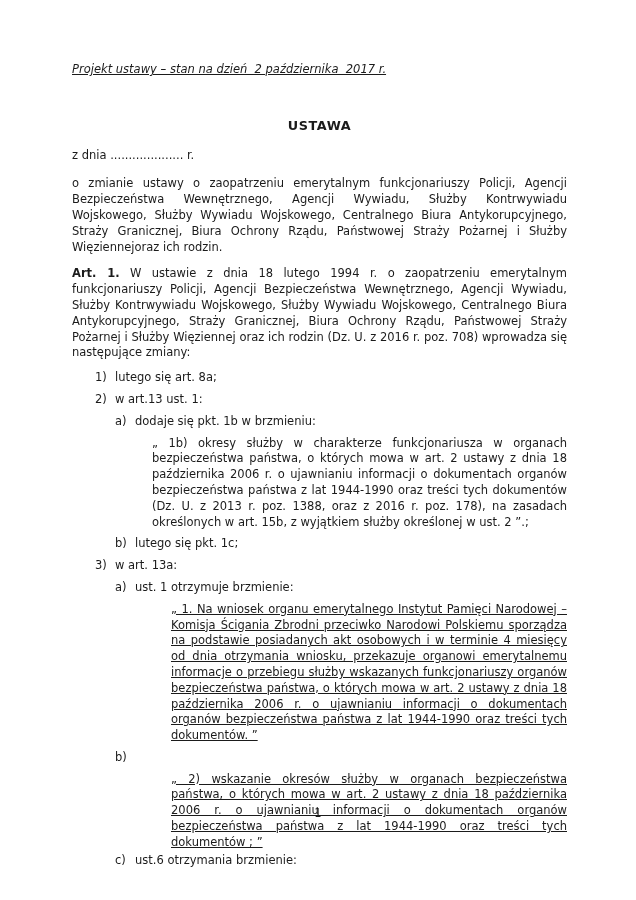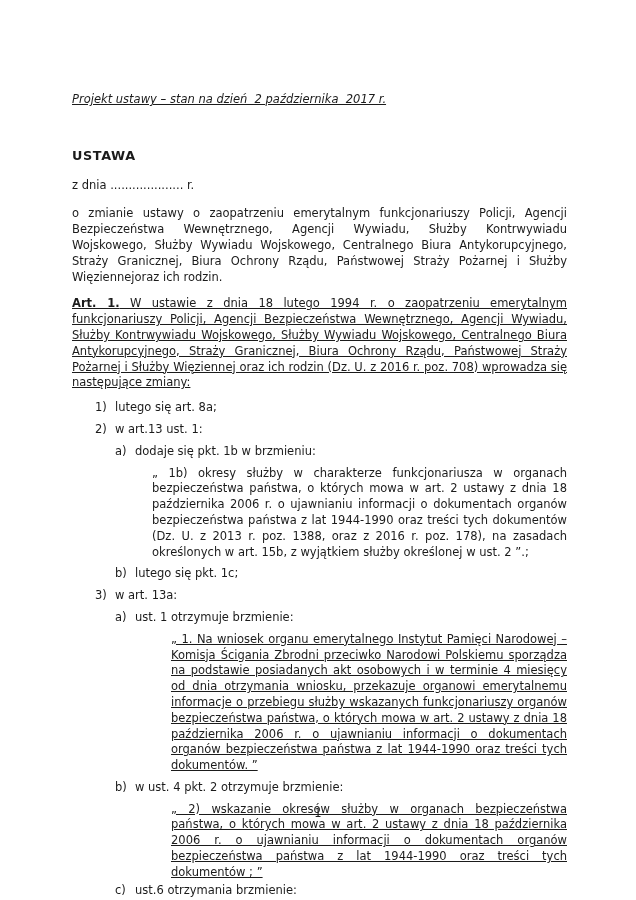--- a/index.html
+++ b/index.html
@@ -10,48 +10,48 @@
   .page {
     position: relative;
     width: 636px;
     height: 900px;
     box-sizing: border-box;
     background: #ffffff;
     color: #1b1b1b;
     font-family: "DejaVu Sans", "Liberation Sans", sans-serif;
     font-size: 11.5px;
     line-height: 15.8px;
-    padding: 92px 69px 0 72px;
+    padding: 62px 69px 0 72px;
     overflow: hidden;
     border-radius: 12px;
   }
   .doc-header {
     font-style: italic;
     text-decoration: underline;
     white-space: pre-wrap;
     margin-bottom: 40px;
   }
   .doc-title {
+    text-align: center;
     font-weight: bold;
     font-size: 12.8px;
     letter-spacing: 0.6px;
     margin-bottom: 14px;
   }
   .date-line {
     margin-bottom: 13px;
   }
   .subject {
     font-weight: normal;
     text-align: justify;
     margin: 0 0 11px 0;
   }
   .article {
     text-align: justify;
     margin: 0 0 9px 0;
-    text-decoration: underline;
   }
   .article .label { font-weight: bold; }
   .block { margin-top: 6px; text-align: justify; }
   .block.no-gap { margin-top: 2px; }
   .li { display: flex; }
   .li1 { padding-left: 23px; }
   .li2 { padding-left: 43px; }
   .li .marker { flex: 0 0 20px; }
   .li .txt { flex: 1; text-align: justify; }
   .q-deep { margin-left: 80px; }
@@ -108,21 +108,20 @@
 
   <div class="block li li2">
     <span class="marker">a)</span>
     <span class="txt">ust. 1 otrzymuje brzmienie:</span>
   </div>
 
   <div class="block q-mid">„ 1. Na wniosek organu emerytalnego Instytut Pamięci Narodowej – Komisja Ścigania Zbrodni przeciwko Narodowi Polskiemu sporządza na podstawie posiadanych akt osobowych i w terminie 4 miesięcy od dnia otrzymania wniosku, przekazuje organowi emerytalnemu informacje o przebiegu służby wskazanych funkcjonariuszy organów bezpieczeństwa państwa, o których mowa w art. 2 ustawy z dnia 18 października 2006 r. o ujawnianiu informacji o dokumentach organów bezpieczeństwa państwa z lat 1944-1990 oraz treści tych dokumentów. ”</div>
 
   <div class="block li li2">
     <span class="marker">b)</span>
-    <span class="txt">w ust. 4 pkt. 2 otrzymuje brzmienie:</span>
   </div>
 
   <div class="block q-mid">„ 2) wskazanie okresów służby w organach bezpieczeństwa państwa, o których mowa w art. 2 ustawy z dnia 18 października 2006 r. o ujawnianiu informacji o dokumentach organów bezpieczeństwa państwa z lat 1944-1990 oraz treści tych dokumentów ; ”</div>
 
   <div class="block no-gap li li2">
     <span class="marker">c)</span>
     <span class="txt">ust.6 otrzymania brzmienie:</span>
   </div>
 
   <div class="pageno">1</div>

